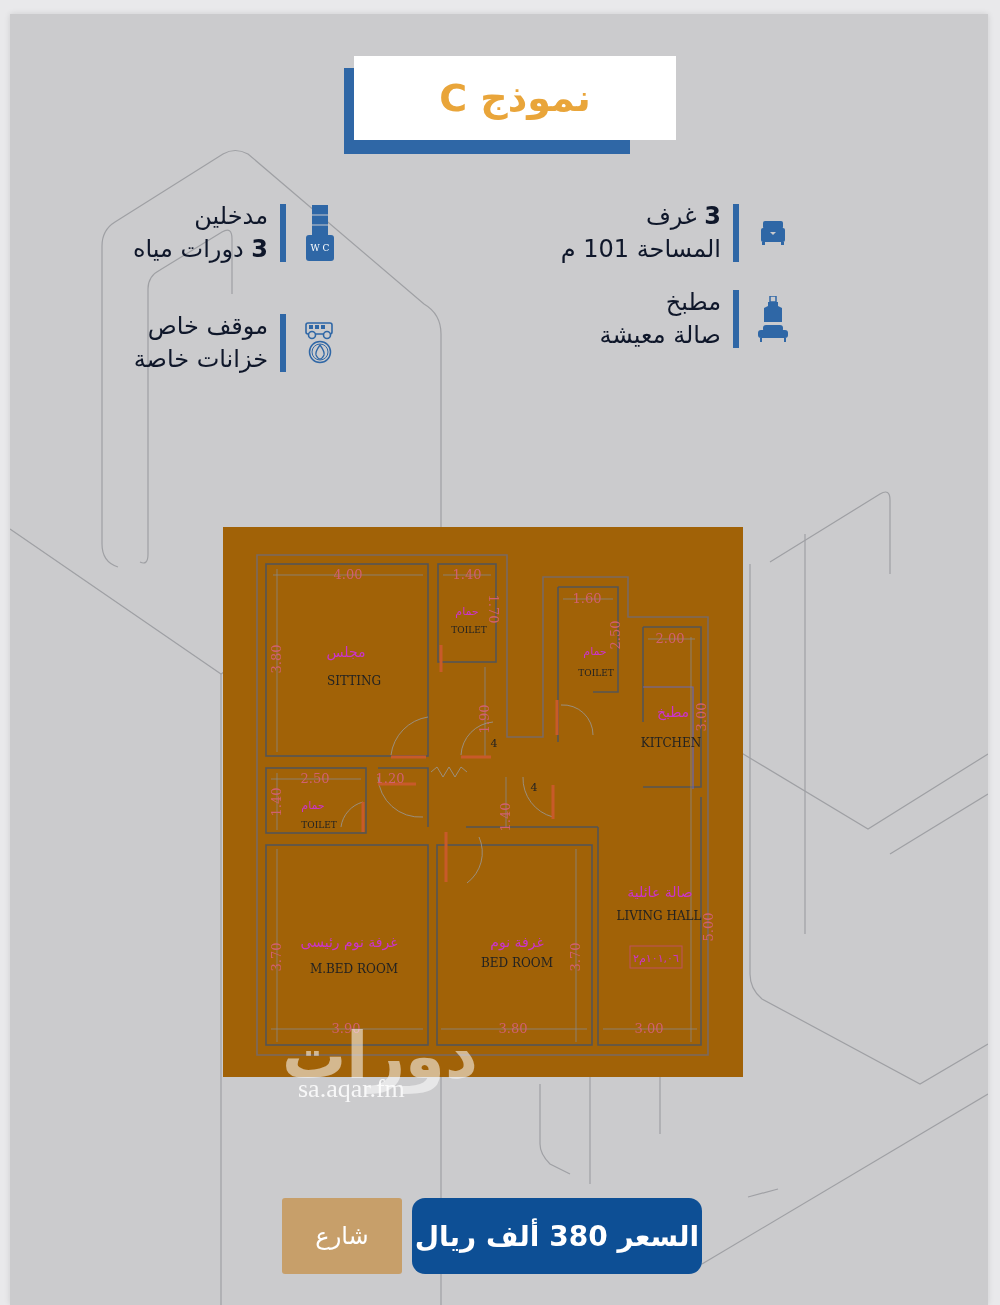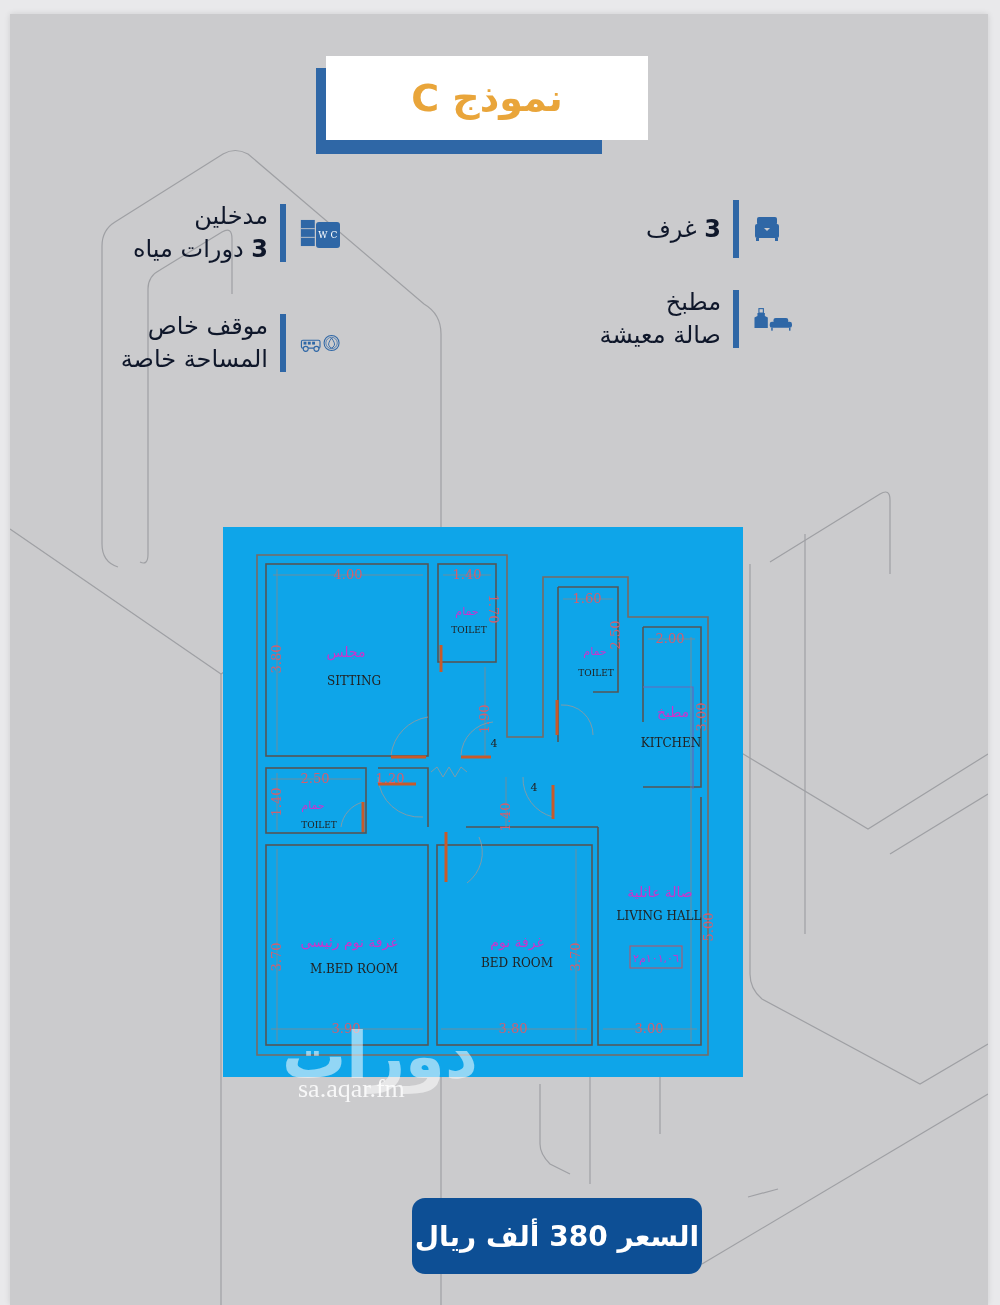--- a/index.html
+++ b/index.html
@@ -1,28 +1,28 @@
 <!DOCTYPE html>
 <html><head>
 <meta charset="utf-8">
 <style>
   html, body { margin:0; padding:0; }
   body { width:1000px; height:1305px; background:#e9e9eb; position:relative; overflow:hidden; font-family:"DejaVu Sans", sans-serif; }
   .card { position:absolute; left:10px; top:14px; width:978px; height:1291px; background:#cbcbcd; box-shadow:0 0 6px rgba(0,0,0,0.12); overflow:hidden; }
   .bg-lines { position:absolute; left:0; top:0; width:978px; height:1291px; }
-  .title-wrap { position:absolute; left:306px; top:42px; width:322px; height:112px;padding-left:32px; }
+  .title-wrap { position:absolute; left:334px; top:42px; width:322px; height:112px;padding-left:32px; }
   .title-shadow { position:absolute; left:0; top:12px; width:286px; height:86px; background:#2f67a6; }
   .title-box { position:absolute; left:10px; top:0; width:322px; height:84px; background:#ffffff; display:flex; align-items:center; justify-content:center; }
   .title-text { color:#e9a53a; font-size:38px; font-weight:bold; direction:rtl; }
   .feature { position:absolute; display:flex; flex-direction:row-reverse; align-items:center; }
-  .feature .icons { width:40px; display:flex; flex-direction:row; align-items:flex-end; }
+  .feature .icons { width:40px; display:flex; flex-direction:column; align-items:center; }
   .feature .bar { width:6px; height:58px; background:#2f67a6; margin:0 14px 0 12px; }
   .feature .lines { direction:rtl; text-align:right; color:#0f172a; font-size:24px; line-height:33px; }
   .feature .lines b { font-weight:bold; }
-  .plan { position:absolute; left:213px; top:513px; width:520px; height:550px; background:#0ea5e9; }
+  .plan { position:absolute; left:213px; top:513px; width:520px; height:550px; background:#a16207; }
   .plan svg { position:absolute; left:0; top:0; }
   .watermark { position:absolute; left:288px; top:1060px; color:rgba(255,255,255,0.85); font-family:Liberation Serif, serif; font-size:26px; }
   .wm-logo { position:absolute; left:272px; top:1005px; color:rgba(255,255,255,0.55); font-size:64px; font-weight:bold; }
   .btn-street { position:absolute; left:272px; top:1184px; width:120px; height:76px; background:#c79f6a; color:#ffffff; font-size:24px; display:flex; align-items:center; justify-content:center; border-radius:3px; direction:rtl; }
   .btn-price { position:absolute; left:402px; top:1184px; width:290px; height:76px; background:#0d4f95; color:#ffffff; font-size:28px; font-weight:bold; display:flex; align-items:center; justify-content:center; border-radius:13px; direction:rtl; }
 </style>
 </head>
 <body>
 
 <div class="card">
@@ -56,20 +56,21 @@
         <rect x="4" y="1" width="20" height="8" rx="2" fill="#2f67a6"></rect>
         <rect x="2" y="8" width="24" height="14" rx="2" fill="#2f67a6"></rect>
         <path d="M11 12 L14 15 L17 12 Z" fill="#cbcbcd"></path>
         <rect x="3" y="22" width="3" height="3" fill="#2f67a6"></rect>
         <rect x="22" y="22" width="3" height="3" fill="#2f67a6"></rect>
       </svg>
     </div>
     <div class="bar"></div>
     <div class="lines">
       <div><b>3</b><span> غرف</span></div>
+      <div>المساحة 101 م</div>
     </div>
   </div>
 
   <div class="feature" style="right:195px; top:272px;">
     <div class="icons">
       <svg width="22" height="28" viewBox="0 0 22 28">
         <rect x="8" y="0" width="6" height="6" fill="none" stroke="#2f67a6" stroke-width="1.5"></rect>
         <path d="M6 6 L16 6 L16 10 L20 12 L20 26 L2 26 L2 12 L6 10 Z" fill="#2f67a6"></path>
       </svg>
       <svg width="32" height="18" viewBox="0 0 32 18">
@@ -114,21 +115,21 @@
       </svg>
       <svg width="24" height="24" viewBox="0 0 24 24">
         <circle cx="12" cy="12" r="10.5" fill="none" stroke="#2f67a6" stroke-width="1.5"></circle>
         <circle cx="12" cy="12" r="8" fill="none" stroke="#2f67a6" stroke-width="1"></circle>
         <path d="M12 5 Q17 12 16 15 Q14 19 12 19 Q10 19 8 15 Q7 12 12 5 Z" fill="none" stroke="#2f67a6" stroke-width="1.3"></path>
       </svg>
     </div>
     <div class="bar"></div>
     <div class="lines">
       <div>موقف خاص</div>
-      <div>المساحة خاصة</div>
+      <div>خزانات خاصة</div>
     </div>
   </div>
 
   <div class="plan">
     <svg width="520" height="550" viewBox="0 0 520 550" font-family="DejaVu Serif, serif">
       <g fill="none" stroke="#7a6a62" stroke-width="1.6">
 
         <path d="M34 28 L284 28 L284 210 L320 210 L320 50 L405 50 L405 90 L485 90 L485 528 L34 528 Z"></path>
       </g>
       <g fill="none" stroke="#555" stroke-width="1.6">
@@ -229,14 +230,15 @@
         <text x="311" y="264" font-size="11">4</text>
       </g>
       <rect x="407" y="419" width="52" height="22" fill="none" stroke="#c05060" stroke-width="1"></rect>
       <text x="433" y="435" fill="#cc33cc" font-size="11" text-anchor="middle" font-family="DejaVu Sans, sans-serif">١٠١,٠٦م٢</text>
     </svg>
   </div>
 
   <div class="wm-logo">دورات</div>
   <div class="watermark">sa.aqar.fm</div>
 
+  <div class="btn-street">شارع</div>
   <div class="btn-price">السعر 380 ألف ريال</div>
 </div>
 
 </body></html>

